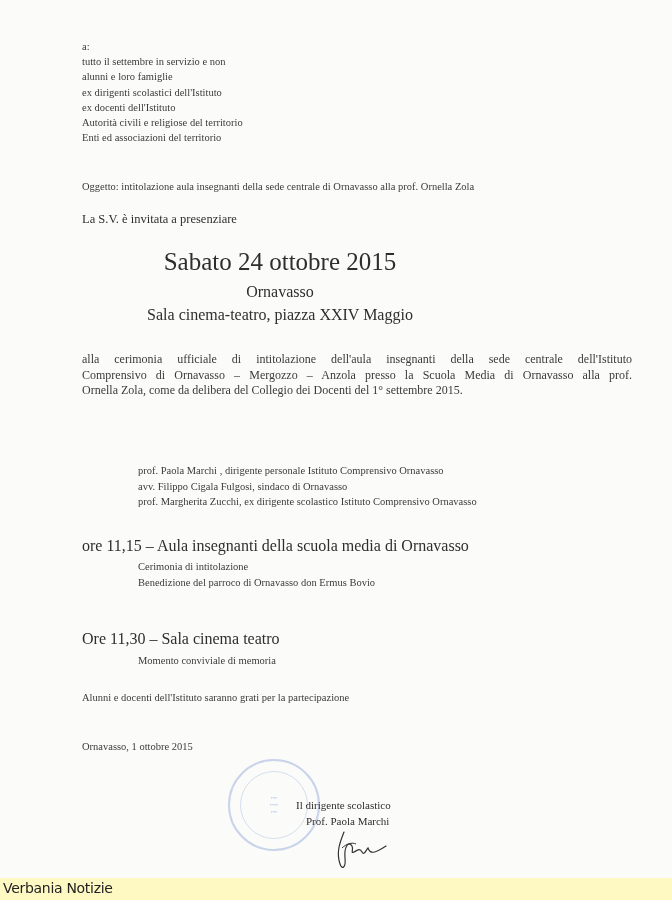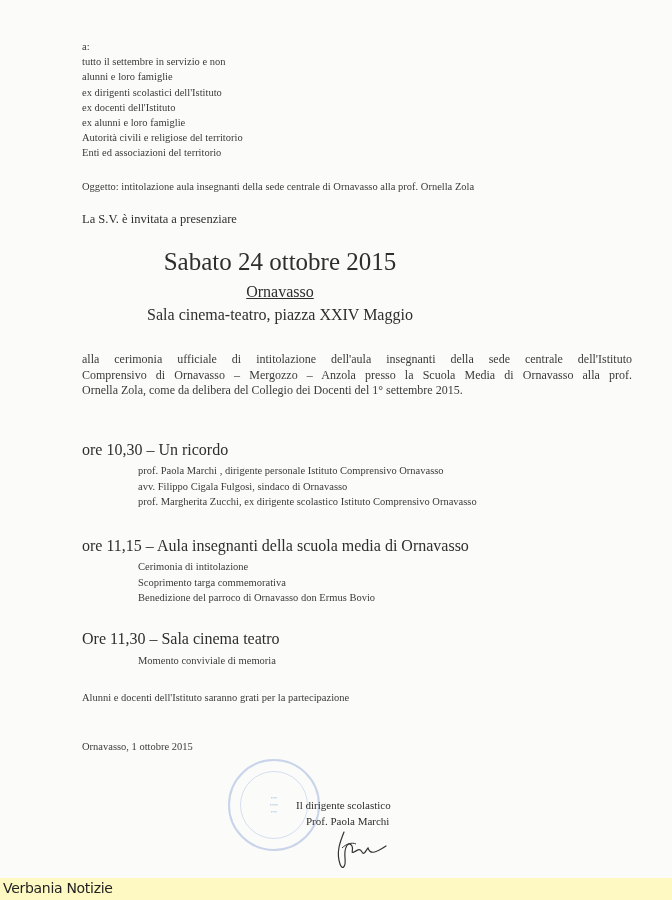--- a/index.html
+++ b/index.html
@@ -8,21 +8,21 @@
     .page { position:absolute; left:0; top:0; width:672px; height:878px; background:#fbfcfa; }
     .abs { position:absolute; white-space:nowrap; }
     .small { font-size:10.5px; line-height:15.2px; color:#3a3a3a; }
     .recipients { left:82px; top:39px; }
     .recipients div { height:15.2px; }
     .oggetto { left:82px; top:181px; font-size:10.5px; color:#3a3a3a; }
     .invitata { left:82px; top:212px; font-size:12.5px; color:#2e2e2e; }
     .center-block { left:0; width:560px; text-align:center; }
     .big-date { top:248px; font-size:25px; color:#2e2e2e; }
     .ctr-line { font-size:16px; color:#2e2e2e; }
-    .loc { top:283px;text-decoration:underline; }
+    .loc { top:283px; }
     .venue { top:306px;text-align:center; }
     .time { top:329px; }
     .para { left:82px; top:352px; width:550px; font-size:12px; line-height:15.5px; color:#3a3a3a; white-space:normal; text-align:justify; }
     .para div { text-align-last:justify; height:15.5px; }
     .para div.last { text-align-last:left; }
     .sec-title { left:82px; font-size:16px; color:#2e2e2e; }
     .sec-items { left:138px; font-size:10.5px; line-height:15.5px; color:#3a3a3a; }
     .closing { left:82px; top:692px; font-size:10.5px; color:#3a3a3a; }
     .place-date { left:82px; top:741px; font-size:10.5px; color:#3a3a3a; }
     .stamp { position:absolute; left:228px; top:759px; width:92px; height:92px; border-radius:50%;
@@ -40,49 +40,46 @@
 <body>
 
 <div class="page">
 
   <div class="abs small recipients">
     <div>a:</div>
     <div>tutto il settembre in servizio e non</div>
     <div>alunni e loro famiglie</div>
     <div>ex dirigenti scolastici dell'Istituto</div>
     <div>ex docenti dell'Istituto</div>
-    <div>ex alunni e loro famiglie</div>
     <div>Autorità civili e religiose del territorio</div>
     <div>Enti ed associazioni del territorio</div>
   </div>
 
   <div class="abs oggetto">Oggetto: intitolazione aula insegnanti della sede centrale di Ornavasso alla prof. Ornella Zola</div>
   <div class="abs invitata">La S.V. è invitata a presenziare</div>
 
   <div class="abs center-block big-date">Sabato 24 ottobre 2015</div>
   <div class="abs center-block ctr-line loc">Ornavasso</div>
   <div class="abs center-block ctr-line venue">Sala cinema-teatro, piazza XXIV Maggio</div>
 
   <div class="abs para">
     <div>alla cerimonia ufficiale di intitolazione dell'aula insegnanti della sede centrale dell'Istituto</div>
     <div>Comprensivo di Ornavasso – Mergozzo – Anzola presso la Scuola Media di Ornavasso alla prof.</div>
     <div class="last">Ornella Zola, come da delibera del Collegio dei Docenti del 1° settembre 2015.</div>
   </div>
 
-  <div class="abs sec-title" style="top:441px;">ore 10,30 – Un ricordo</div>
   <div class="abs sec-items" style="top:463px;">
     <div>prof. Paola Marchi , dirigente personale Istituto Comprensivo Ornavasso</div>
     <div>avv. Filippo Cigala Fulgosi, sindaco di Ornavasso</div>
     <div>prof. Margherita Zucchi, ex dirigente scolastico Istituto Comprensivo Ornavasso</div>
   </div>
 
   <div class="abs sec-title" style="top:537px;">ore 11,15 – Aula insegnanti della scuola media di Ornavasso</div>
   <div class="abs sec-items" style="top:559px;">
     <div>Cerimonia di intitolazione</div>
-    <div>Scoprimento targa commemorativa</div>
     <div>Benedizione del parroco di Ornavasso don Ermus Bovio</div>
   </div>
 
   <div class="abs sec-title" style="top:630px;">Ore 11,30 – Sala cinema teatro</div>
   <div class="abs sec-items" style="top:653px;">
     <div>Momento conviviale di memoria</div>
   </div>
 
   <div class="abs closing">Alunni e docenti dell'Istituto saranno grati per la partecipazione</div>
   <div class="abs place-date">Ornavasso, 1 ottobre 2015</div>

